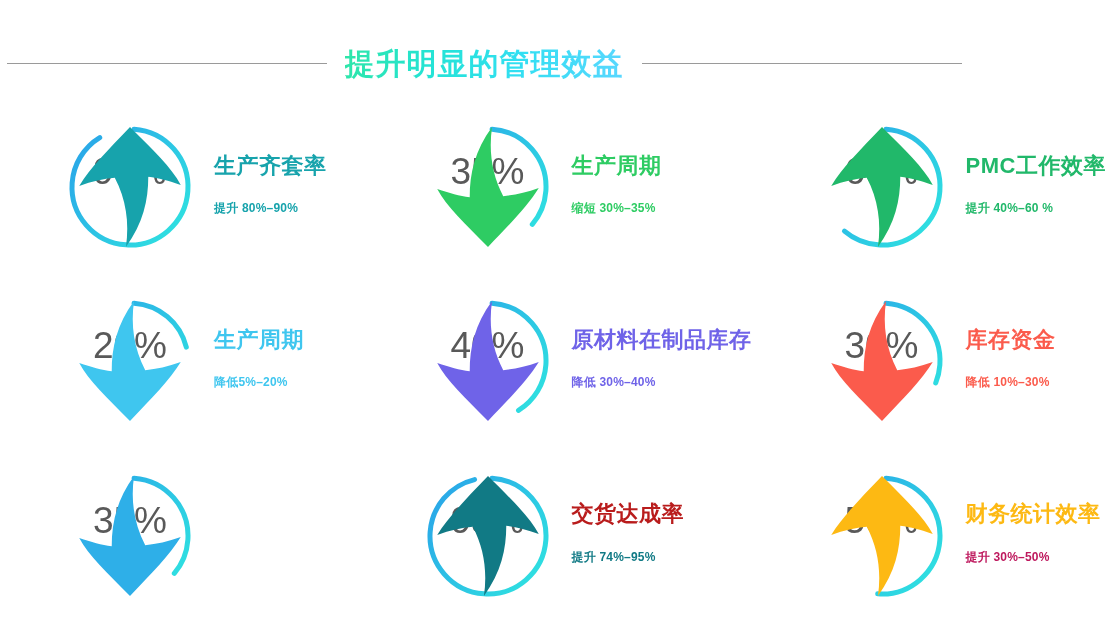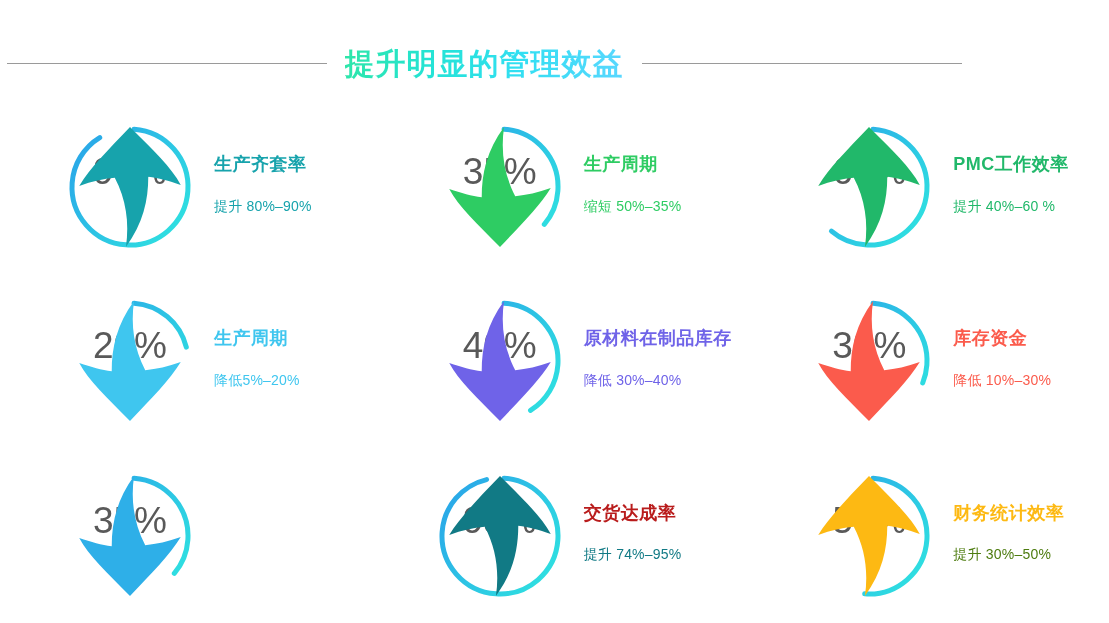--- a/index.html
+++ b/index.html
@@ -119,30 +119,30 @@
 
   .card-text {
     margin-left: 18px;
     display: flex;
     flex-direction: column;
     align-items: flex-start;
     justify-content: center;
     margin-top: -6px;
   }
   .card-label {
-    font-size: 18px;
+    font-size: 22px;
     font-weight: bold;
     letter-spacing: 0.5px;
     line-height: 1.2;
     white-space: nowrap;
   }
   .card-sub {
     margin-top: 22px;
-    font-size: 14px;
-    font-weight: normal;
+    font-size: 12px;
+    font-weight: bold;
     letter-spacing: 0.2px;
     line-height: 1.2;
     white-space: nowrap;
   }
 </style>
 </head>
 <body>
 
 <div class="page">
 
@@ -193,21 +193,21 @@
             <div class="pct">35%</div>
             <div class="trend">
               <svg width="22" height="26" viewBox="0 0 22 26">
                 <path d="M11 24.8 C6.6 20.4 2.8 16.8 1 13.4 C3.4 14.2 5.4 14.8 7.4 15.0 C7.4 10.4 8.4 5.8 11.8 1.2 C11.1 6.0 11.8 10.6 14 14.8 C16.2 14.6 18.5 14.1 21 13.2 C18.8 16.8 15.2 20.4 11 24.8 Z" fill="#2ecc63"></path>
               </svg>
             </div>
           </div>
         </div>
         <div class="card-text">
           <div class="card-label" style="color: rgb(46, 204, 99);">生产周期</div>
-          <div class="card-sub" style="color: rgb(46, 204, 99);">缩短 50%–35%</div>
+          <div class="card-sub" style="color: rgb(46, 204, 99);">缩短 30%–35%</div>
         </div>
       </div>
       <div class="card">
         <div class="dial">
           <svg viewBox="0 0 132 132">
             <defs>
               <linearGradient id="ringgrad2" x1="0.75" y1="0" x2="0.1" y2="1">
                 <stop offset="0%" stop-color="#2aa8e8"></stop>
                 <stop offset="100%" stop-color="#2fe3e0"></stop>
               </linearGradient>
@@ -364,18 +364,18 @@
             <div class="pct">50%</div>
             <div class="trend">
               <svg width="22" height="26" viewBox="0 0 22 26">
                 <path d="M11 1.2 C15.4 5.6 19.2 9.2 21 12.6 C18.6 11.8 16.6 11.2 14.6 11.0 C14.6 15.6 13.6 20.2 10.2 24.8 C10.9 20.0 10.2 15.4 8.0 11.2 C5.8 11.4 3.5 11.9 1 12.8 C3.2 9.2 6.8 5.6 11 1.2 Z" fill="#fdb913"></path>
               </svg>
             </div>
           </div>
         </div>
         <div class="card-text">
           <div class="card-label" style="color: rgb(253, 185, 19);">财务统计效率</div>
-          <div class="card-sub" style="color: #4d7c0f;">提升 30%–50%</div>
+          <div class="card-sub" style="color: #be185d;">提升 30%–50%</div>
         </div>
       </div>
     </div>
 
 </div>
 
 </body></html>

